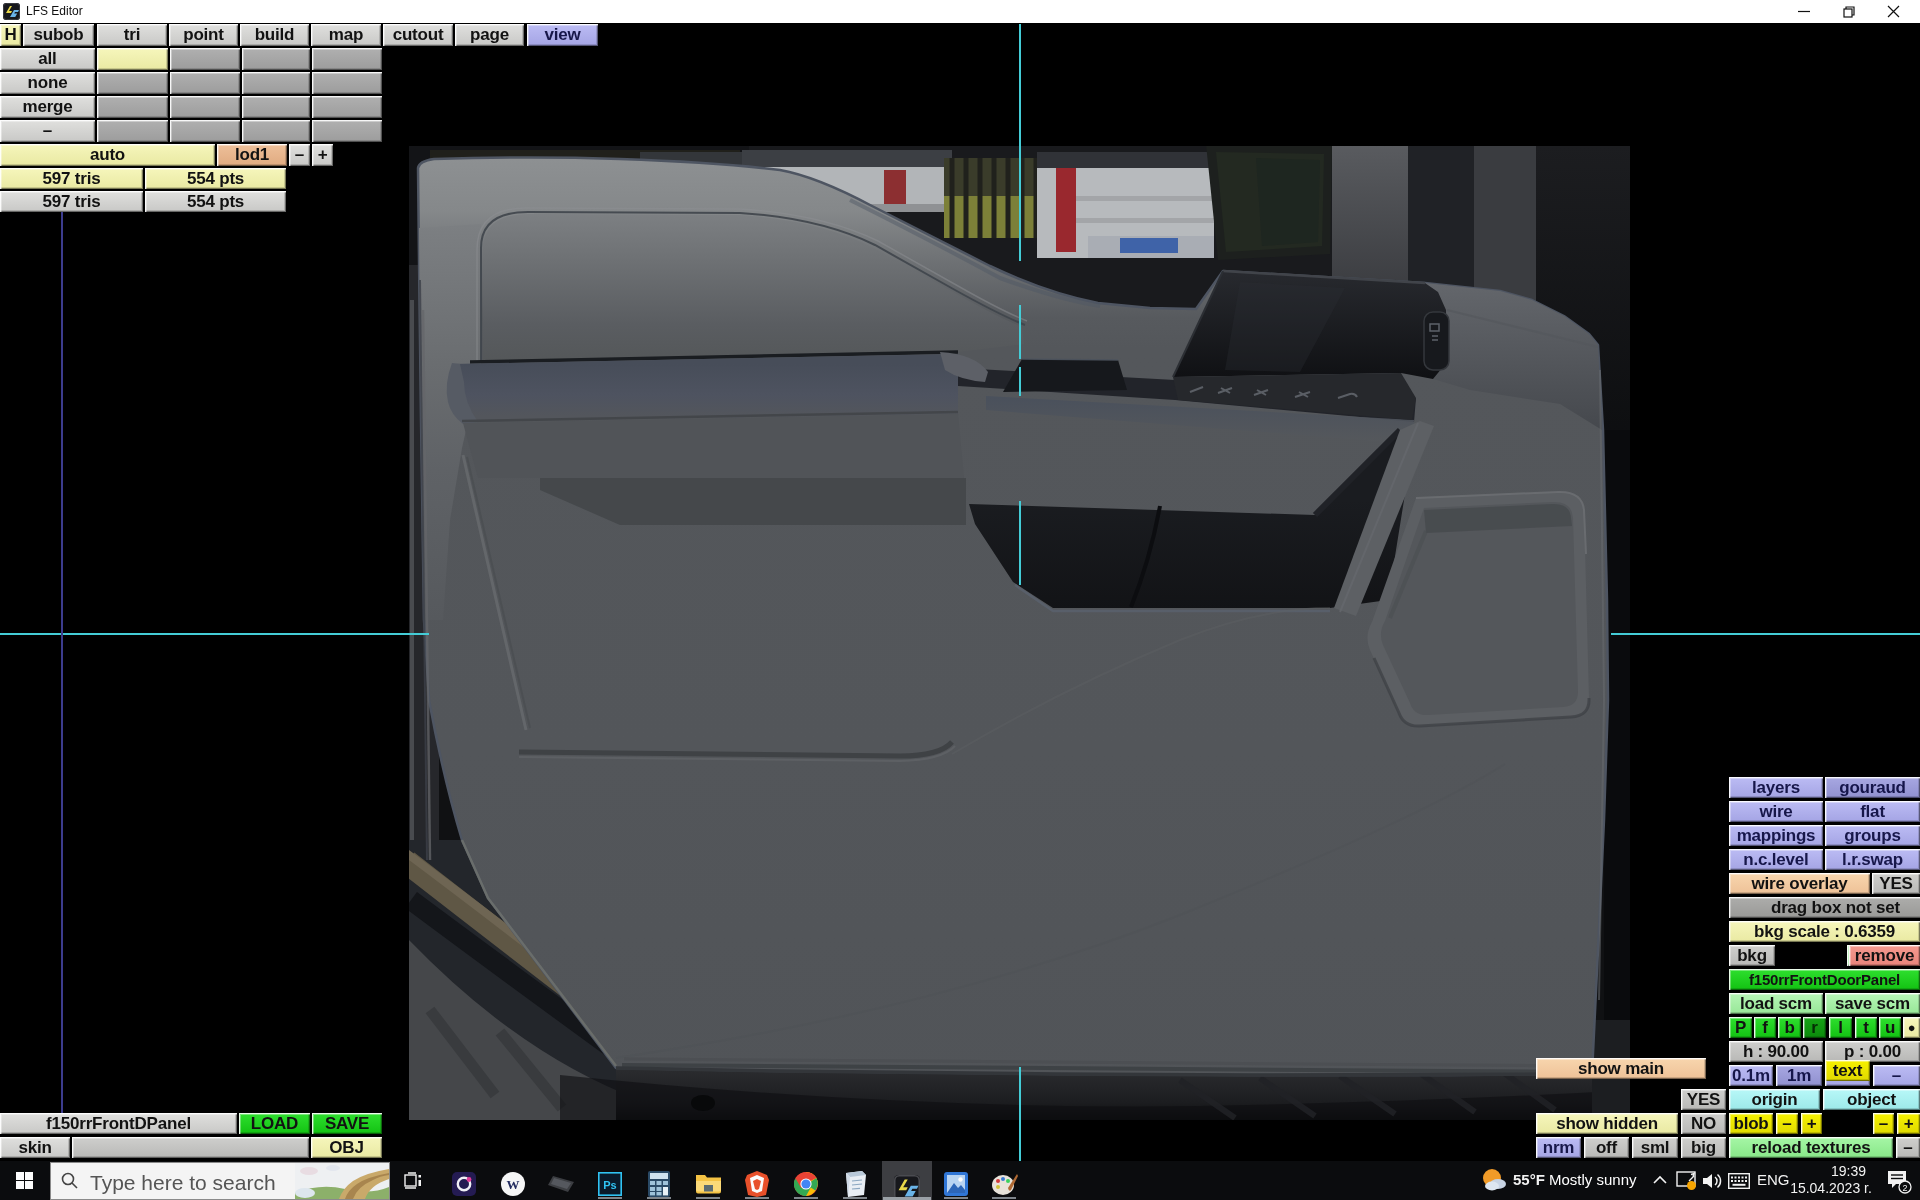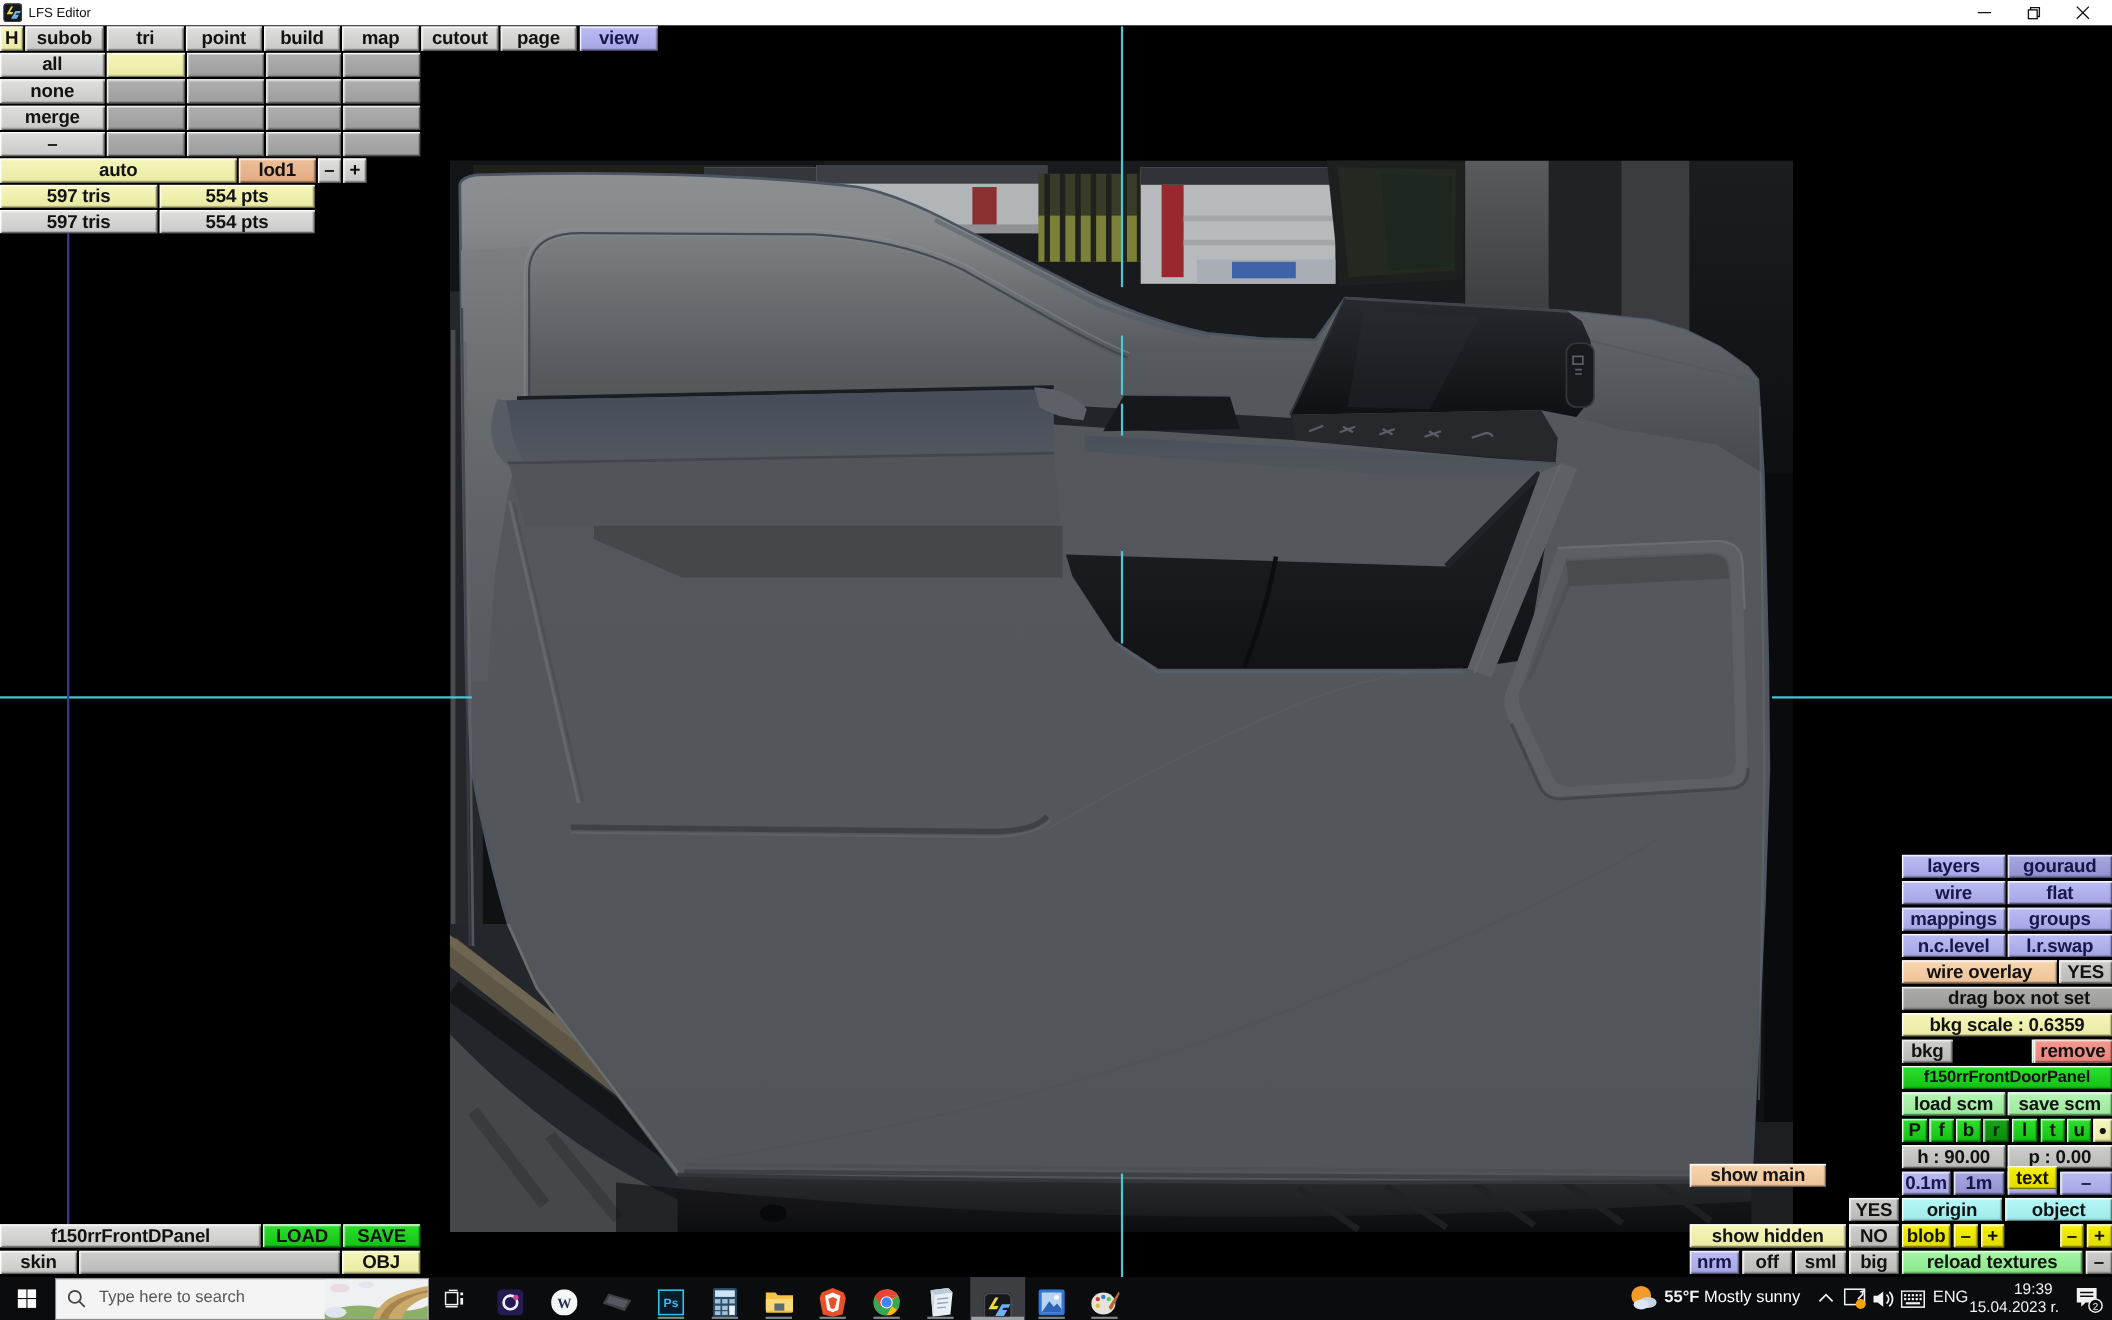--- a/index.html
+++ b/index.html
@@ -331,21 +331,21 @@
 <div class="b gn" style="left:1829px;top:1017px;width:23px;height:21px">l</div>
 <div class="b gn" style="left:1855px;top:1017px;width:22px;height:21px">t</div>
 <div class="b gn" style="left:1879px;top:1017px;width:22px;height:21px">u</div>
 <div class="b yl" style="left:1903px;top:1017px;width:17px;height:21px;font-size:13px">●</div>
 <div class="b gya" style="left:1729px;top:1041px;width:94px;height:21px">h : 90.00</div>
 <div class="b gya" style="left:1825px;top:1041px;width:95px;height:21px">p : 0.00</div>
 <div class="b pw" style="left:1729px;top:1065px;width:44px;height:21px">0.1m</div>
 <div class="b pwd" style="left:1776px;top:1065px;width:46px;height:21px">1m</div>
 <div class="b pw" style="left:1825px;top:1065px;width:45px;height:21px">10m</div>
 <div class="b pw" style="left:1873px;top:1065px;width:47px;height:21px">–</div>
-<div class="b pe" style="left:1536px;top:1058px;width:124px;height:21px">show main</div>
+<div class="b pe" style="left:1536px;top:1058px;width:170px;height:21px">show main</div>
 <div class="b gya" style="left:1681px;top:1089px;width:45px;height:21px">YES</div>
 <div class="b cy" style="left:1729px;top:1089px;width:91px;height:21px">origin</div>
 <div class="b cy" style="left:1823px;top:1089px;width:97px;height:21px">object</div>
 <div class="b yl" style="left:1536px;top:1113px;width:142px;height:21px">show hidden</div>
 <div class="b gya" style="left:1681px;top:1113px;width:45px;height:21px">NO</div>
 <div class="b ylv" style="left:1729px;top:1113px;width:44px;height:21px">blob</div>
 <div class="b ylv" style="left:1776px;top:1113px;width:22px;height:21px">–</div>
 <div class="b ylv" style="left:1801px;top:1113px;width:21px;height:21px">+</div>
 <div class="b ylv" style="left:1825px;top:1060px;width:45px;height:21px">text</div>
 <div class="b ylv" style="left:1873px;top:1113px;width:21px;height:21px">–</div>
@@ -371,21 +371,21 @@
       <rect x="9" y="0" width="8" height="8"></rect>
       <rect x="0" y="9" width="8" height="8"></rect>
       <rect x="9" y="9" width="8" height="8"></rect>
     </g>
 </svg>
 <div style="position:absolute;left:50px;top:1162px;width:340px;height:38px;background:#f4f4f4;border:1px solid #8a8a8a"></div>
 <svg style="position:absolute;left:60px;top:1171px" width="19" height="19" viewBox="0 0 19 19">
  <circle cx="8" cy="8" r="5.5" fill="none" stroke="#444" stroke-width="1.6"></circle>
  <line x1="12" y1="12" x2="17" y2="17" stroke="#444" stroke-width="1.6"></line>
 </svg>
-<div style="position:absolute;left:90px;top:1171px;font-size:15px;color:#555">Type here to search</div>
+<div style="position:absolute;left:90px;top:1171px;font-size:21px;color:#555">Type here to search</div>
 <svg style="position:absolute;left:295px;top:1163px" width="94" height="36" viewBox="0 0 94 36">
  <rect width="94" height="36" fill="#eef0f2"></rect>
  <path d="M0,30 Q25,20 50,26 T94,24 L94,36 L0,36 Z" fill="#8cb06a"></path>
  <path d="M94,6 Q70,10 58,18 Q48,25 44,36 L70,36 Q75,22 94,16 Z" fill="#c9a96a"></path>
  <path d="M94,10 Q72,14 62,21 Q53,27 50,36 L58,36 Q62,24 78,17 Q85,13 94,12 Z" fill="#a8854e"></path>
  <ellipse cx="14" cy="8" rx="9" ry="4" fill="#e8dce2"></ellipse>
  <ellipse cx="38" cy="5" rx="7" ry="3" fill="#e2e6ee"></ellipse>
  <ellipse cx="10" cy="30" rx="10" ry="5" fill="#dde6ee"></ellipse>
 </svg>
 <svg style="position:absolute;left:404px;top:1172px" width="18" height="17" viewBox="0 0 18 17">

